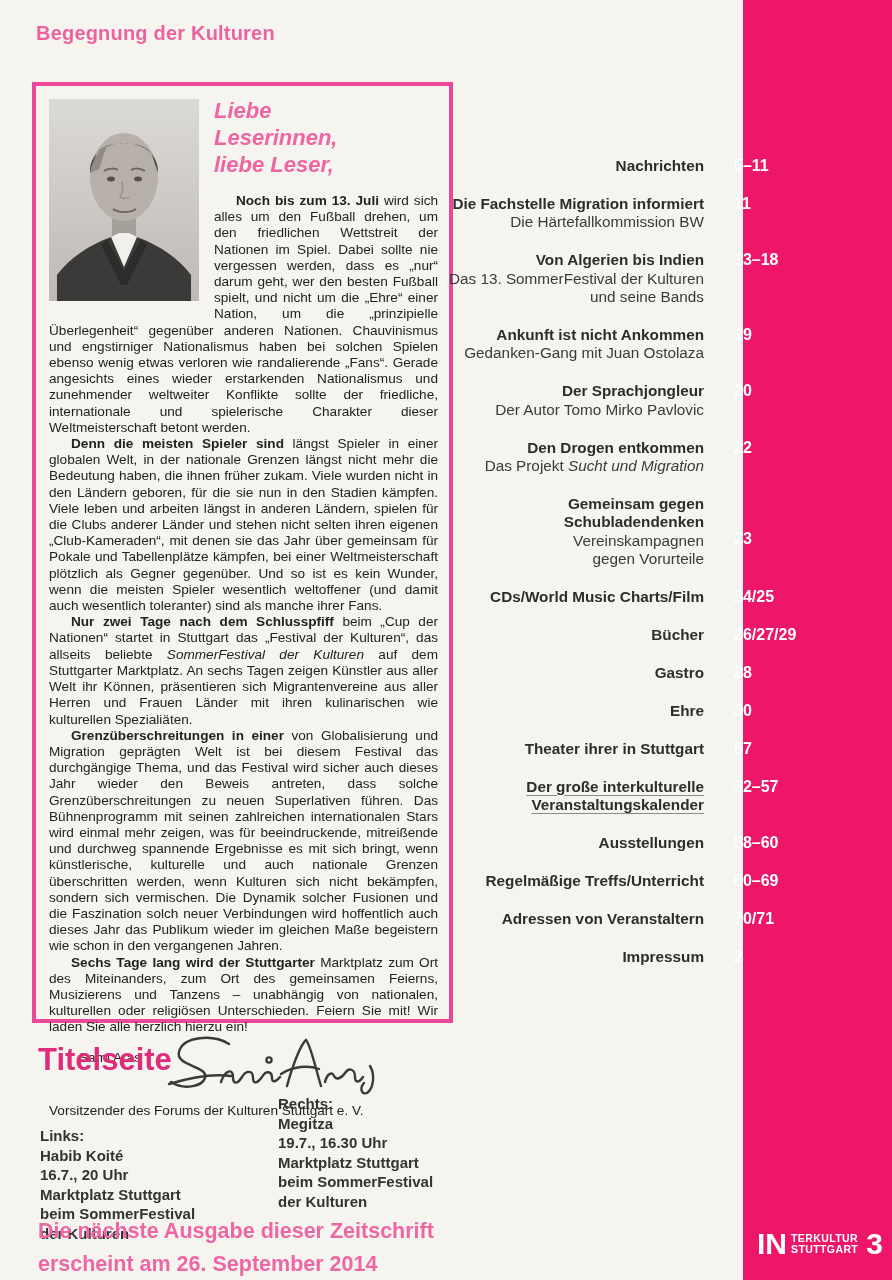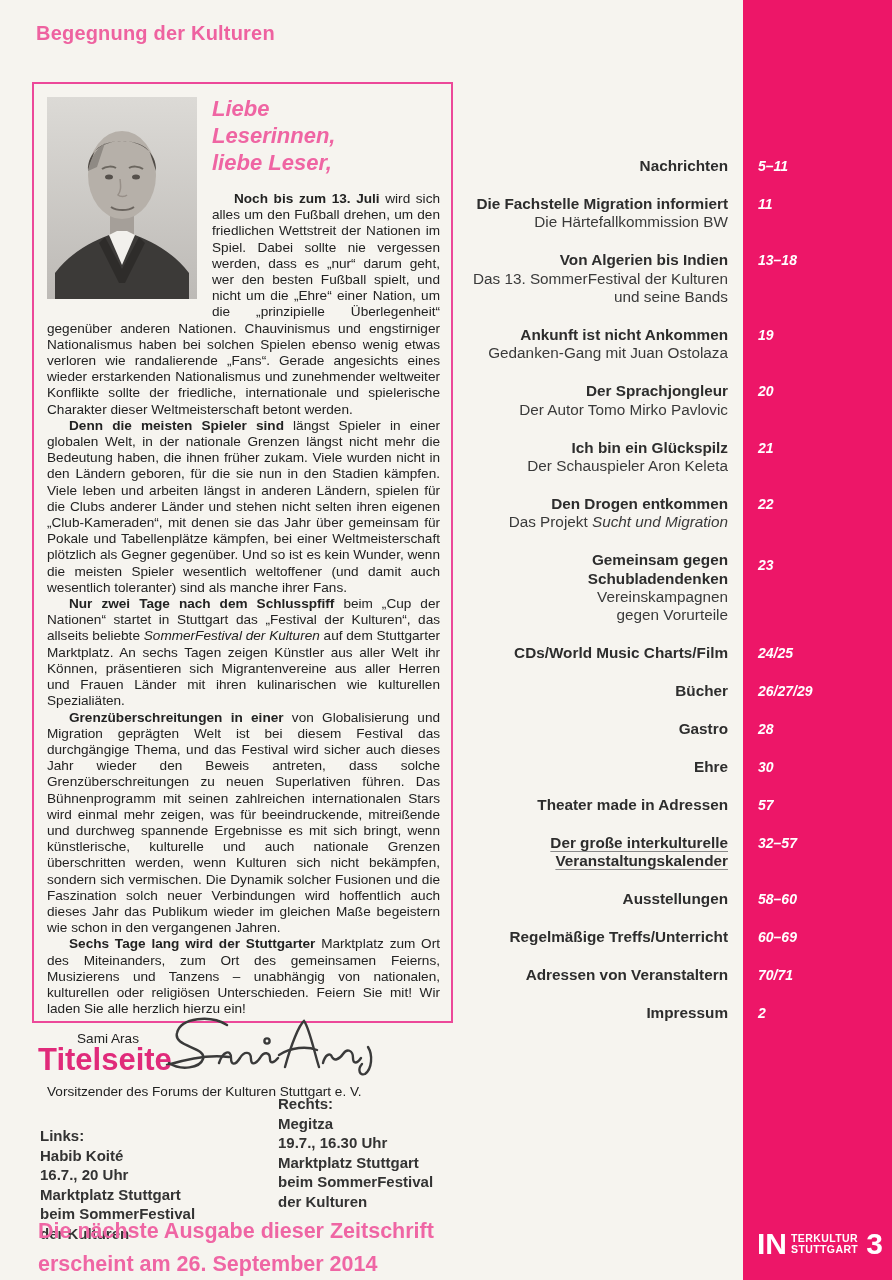--- a/index.html
+++ b/index.html
@@ -7,40 +7,40 @@
   .page{position:relative; width:892px; height:1280px; background:#f6f4ef; overflow:hidden;}
 
   
   .sidebar{position:absolute; left:743px; top:0; width:149px; height:1280px; background:#ED1668;}
 
   
   .hdr{position:absolute; left:36px; top:22px; font-size:20px; font-weight:bold; color:#EE62A0; letter-spacing:.2px;}
 
   
   .letterbox{position:absolute; left:32px; top:82px; width:421px; height:941px; box-sizing:border-box;
-             border:2px solid #ec4899; padding:11px 11px 0 13px;}
+             border:4px solid #ec4899; padding:11px 11px 0 13px;}
   .photo{float:left; width:150px; height:202px; margin:2px 15px 6px 0;}
   .salut{font-size:22px; line-height:27px; font-weight:bold; font-style:italic; color:#EF65A3; padding-left:6px; margin:0 0 15px 0;}
   .bp{font-size:13.6px; line-height:16.2px; color:#222222; text-align:justify; margin:0; text-indent:22px; hyphens:auto;}
   .lead{font-weight:bold;}
   .it{font-style:italic;}
 
   .sigwrap{position:relative; margin:12px 0 0 30px; height:54px;}
   .sig-line{font-size:13.6px; line-height:20px; color:#222;}
   .sigsvg{position:absolute; left:86px; top:-16px;}
   .role{font-size:13.6px; color:#222; line-height:18px;}
 
   
-  .toc{position:absolute; left:448px; top:157px; width:444px;}
+  .toc{position:absolute; left:424px; top:157px; width:444px;}
   .trow{display:flex; align-items:flex-start; margin-bottom:19.5px;}
   .tcol{width:280px; text-align:right;}
   .tt{font-size:15.3px; line-height:18.4px; font-weight:bold; color:#2d2d2d;}
   .ts{font-size:15.3px; line-height:18.4px; color:#3a3a3a;}
-  .tnum{padding-left:30px; font-size:14px; line-height:18.4px; font-weight:bold; color:#ffffff; white-space:nowrap;font-style:italic;}
-  .mt1{margin-top:5px;}
+  .tnum{padding-left:30px; font-size:16px; line-height:18.4px; font-weight:bold; color:#ffffff; white-space:nowrap;}
+  .mt1{margin-top:35px;}
   .u{text-decoration:underline; text-decoration-color:#8a8a8a; text-underline-offset:3px;}
 
   
   .cover-title{position:absolute; left:38px; top:1042px; font-size:31px; font-weight:bold; color:#E02A7A;}
   .cover-col{position:absolute; top:1094px; font-size:15px; line-height:19.5px; font-weight:bold; color:#333333;}
   .cover-left{left:40px;margin-top:32px;}
   .cover-right{left:278px;}
 
   
   .footer{position:absolute; left:38px; top:1215px; font-size:21.5px; line-height:33px; font-weight:bold; color:#EF66A4;}
@@ -149,27 +149,20 @@
     </div>
 
     <div class="trow">
       <div class="tcol">
         <div class="tt">Der Sprachjongleur</div>
         <div class="ts">Der Autor Tomo Mirko Pavlovic</div>
       </div>
       <div class="tnum">20</div>
     </div>
 
-    <div class="trow">
-      <div class="tcol">
-        <div class="tt">Ich bin ein Glückspilz</div>
-        <div class="ts">Der Schauspieler Aron Keleta</div>
-      </div>
-      <div class="tnum">21</div>
-    </div>
 
     <div class="trow">
       <div class="tcol">
         <div class="tt">Den Drogen entkommen</div>
         <div class="ts"><span>Das Projekt </span><span class="it">Sucht und Migration</span></div>
       </div>
       <div class="tnum">22</div>
     </div>
 
     <div class="trow">
@@ -205,21 +198,21 @@
 
     <div class="trow">
       <div class="tcol">
           <div class="tt">Ehre</div>
         </div>
       <div class="tnum">30</div>
     </div>
 
     <div class="trow">
       <div class="tcol">
-          <div class="tt">Theater made in Adressen</div>
+          <div class="tt">Theater ihrer in Stuttgart</div>
         </div>
       <div class="tnum">57</div>
     </div>
 
     <div class="trow">
       <div class="tcol">
         <div class="tt u">Der große interkulturelle</div>
         <div class="tt u">Veranstaltungskalender</div>
       </div>
       <div class="tnum">32–57</div>

